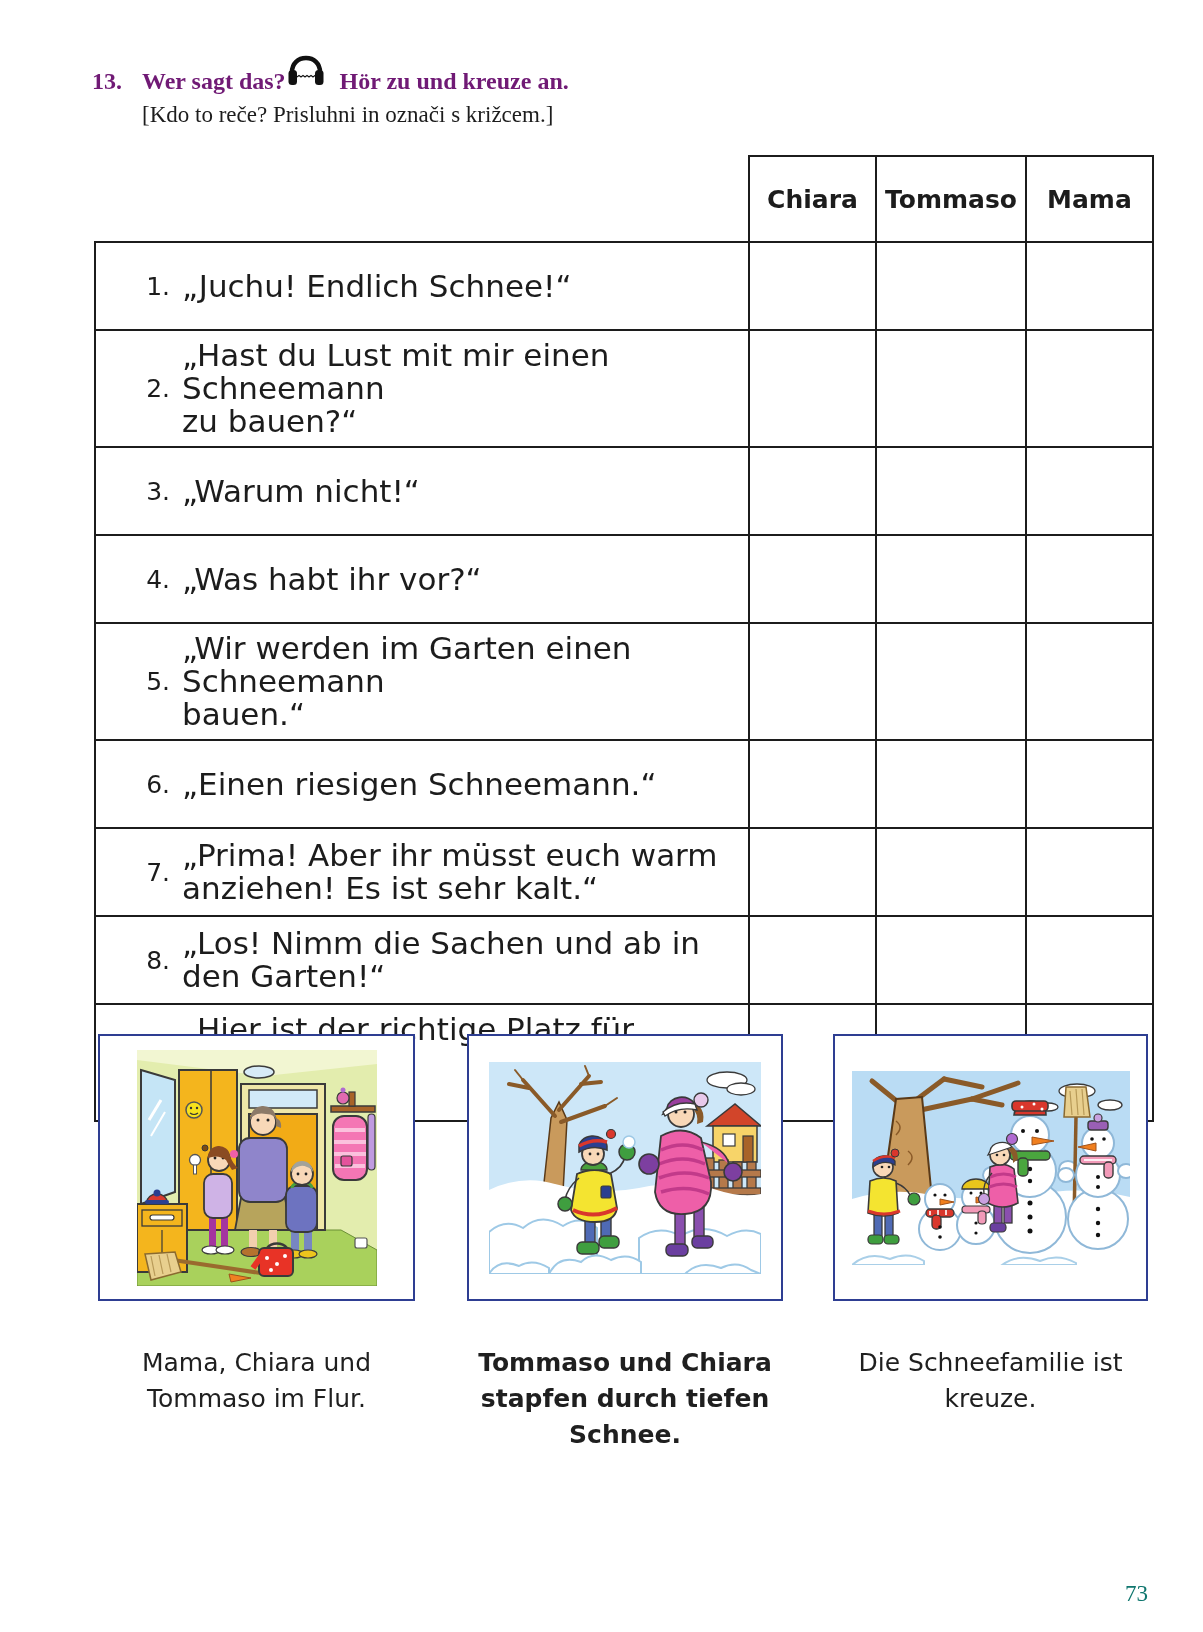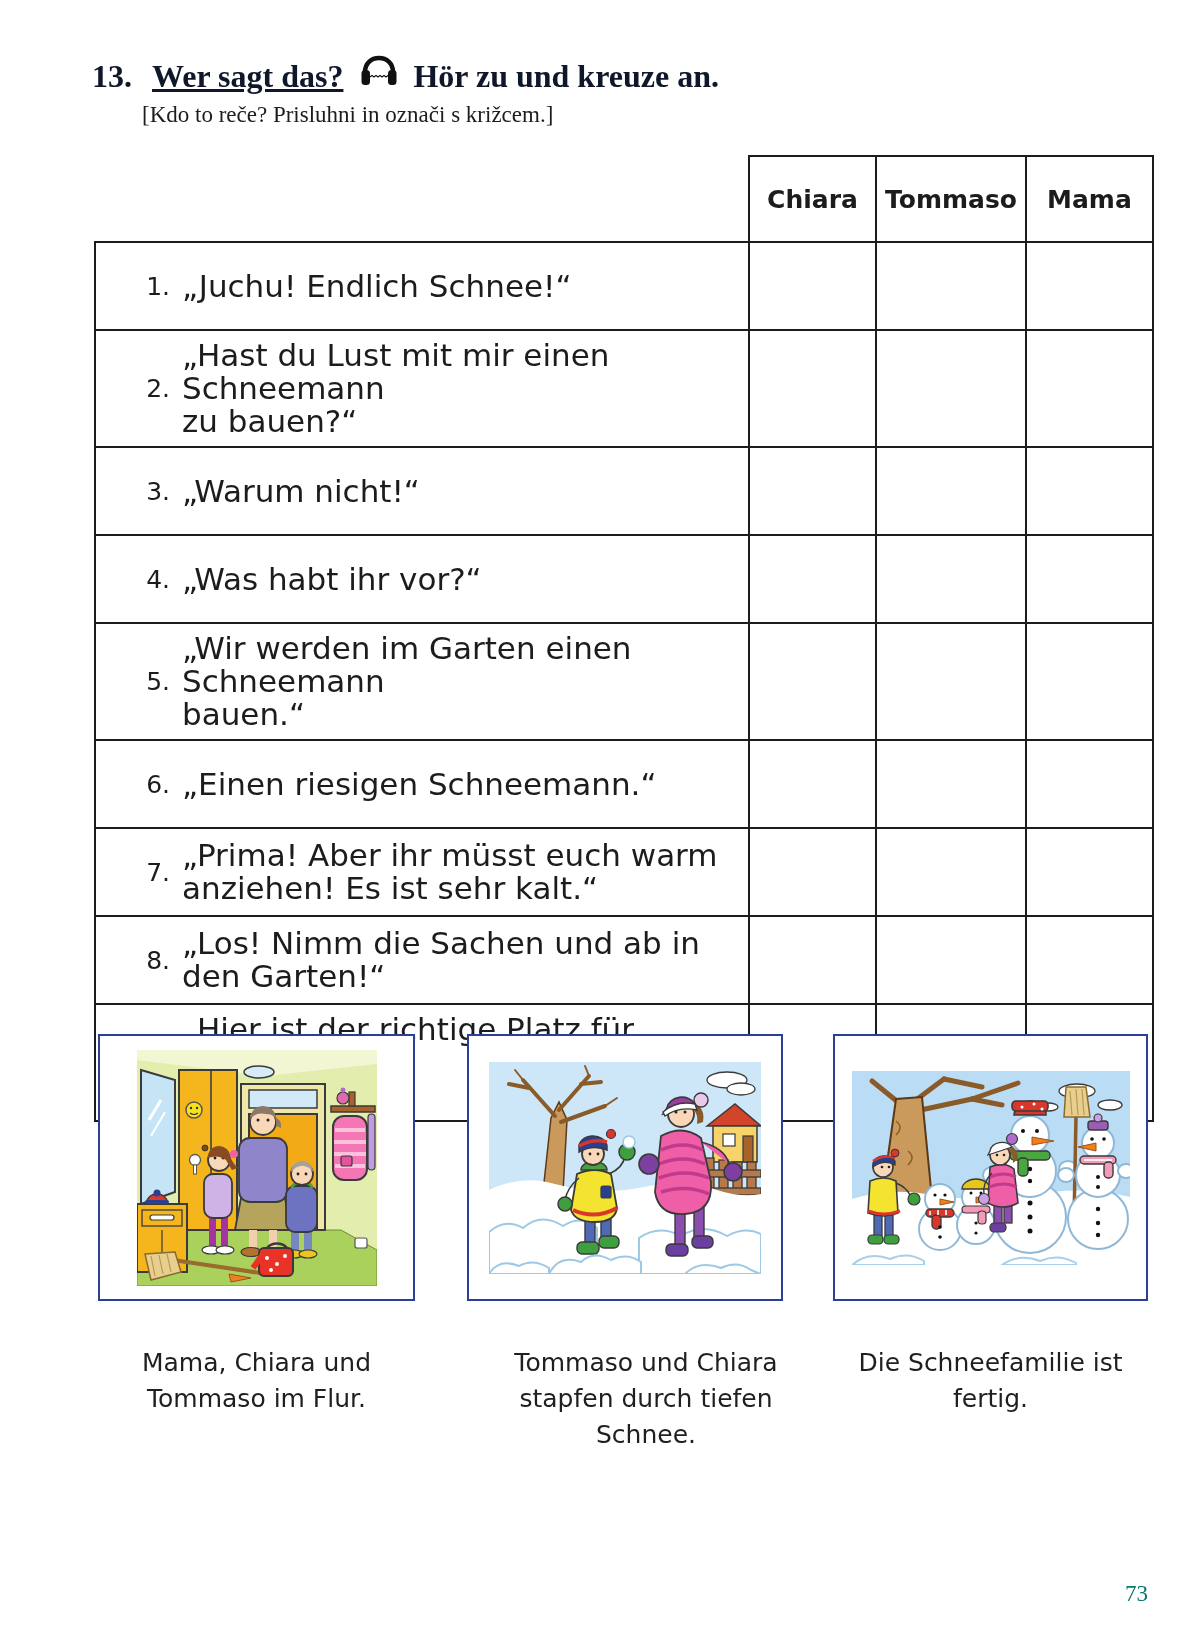--- a/index.html
+++ b/index.html
@@ -1,23 +1,23 @@
 <!DOCTYPE html>
 <html style="--frame-border: #2e3e92; --table-border: #1c1c1c;"><head>
 <meta charset="utf-8">
 <style>
   html,body{margin:0;padding:0;background:#fff;}
   .page{position:relative;width:1203px;height:1632px;background:#ffffff;overflow:hidden;
         font-family:"DejaVu Sans","Liberation Sans",sans-serif;color:#1c1c1c;}
 
   
-  .title-line{position:absolute;left:92px;top:55px;display:flex;align-items:center;
-              font-family:"Liberation Serif",serif;font-weight:bold;font-size:32px;color:#0f172a;}
+  .title-line{position:absolute;left:92px;top:55px;display:flex;align-items:flex-end;
+              font-family:"Liberation Serif",serif;font-weight:bold;font-size:24px;color:#701a75;}
   .title-num{margin-right:20px;}
-  .title-part1{margin-right:16px;text-decoration:underline;}
+  .title-part1{}
   .hp-icon{margin-right:14px;display:inline-block;}
   .subtitle{position:absolute;left:142px;top:102px;font-family:"Liberation Serif",serif;
             font-size:23px;color:#1c1c1c;}
 
   
   table.quiz{position:absolute;left:94px;top:155px;border-collapse:collapse;table-layout:fixed;}
   table.quiz col.c-q{width:654px;} table.quiz col.c-a{width:127px;} table.quiz col.c-b{width:145px;}
   table.quiz th,table.quiz td{border:2px solid var(--table-border,#1c1c1c);padding:8px;}
   table.quiz th.blank{border:none;background:transparent;}
   table.quiz th{height:68px;font-size:25px;font-weight:bold;text-align:center;vertical-align:middle;}
@@ -25,21 +25,21 @@
   .qwrap{display:flex;align-items:center;padding-left:16px;padding-right:8px;}
   .qnum{width:50px;flex-shrink:0;text-align:right;margin-right:12px;font-size:25px;}
   .qtext{font-size:31px;line-height:33px;white-space:pre-line;}
 
   
   .fig-frame{position:absolute;top:1034px;height:263px;border:2px solid var(--frame-border,#2e3e92);
              background:#fff;display:flex;align-items:center;justify-content:center;}
   .fig-1{left:98px;width:313px;} .fig-2{left:467px;width:312px;} .fig-3{left:833px;width:311px;}
   .caption{position:absolute;top:1345px;text-align:center;font-size:25px;line-height:36px;
            white-space:pre-line;color:#1f1f1f;}
-  .cap-1{left:98px;width:317px;} .cap-2{left:488px;width:316px;} .cap-3{left:833px;width:315px;}
+  .cap-1{left:98px;width:317px;} .cap-2{left:467px;width:316px;font-weight:bold;} .cap-3{left:833px;width:315px;}
 
   .page-number{position:absolute;left:1108px;top:1581px;width:40px;text-align:right;
                font-family:"Liberation Serif",serif;font-size:23px;color:#0f766e;}
 </style>
 </head>
 <body>
 
 <div class="page">
 
   <div class="title-line">
@@ -467,17 +467,17 @@
       </g>
     </svg>
   </div>
 
   <div class="caption cap-1">Mama, Chiara und
 Tommaso im Flur.</div>
   <div class="caption cap-2">Tommaso und Chiara
 stapfen durch tiefen
 Schnee.</div>
   <div class="caption cap-3">Die Schneefamilie ist
-fertig.</div>
+kreuze.</div>
 
   <div class="page-number">73</div>
 
 </div>
 
 </body></html>

